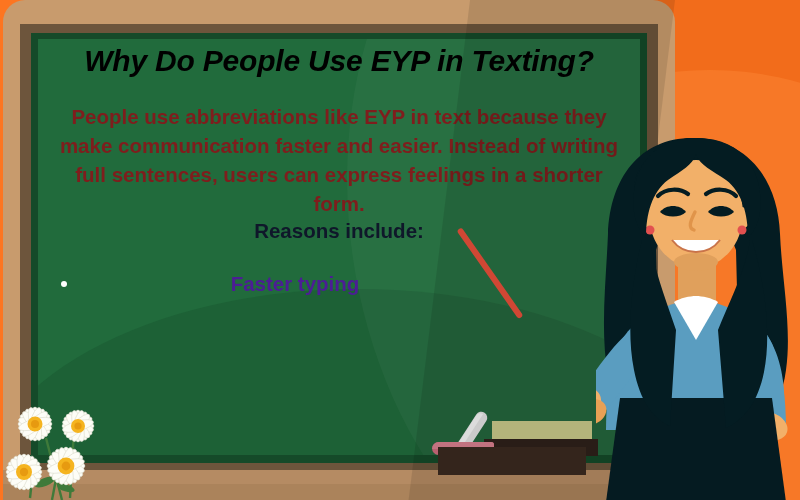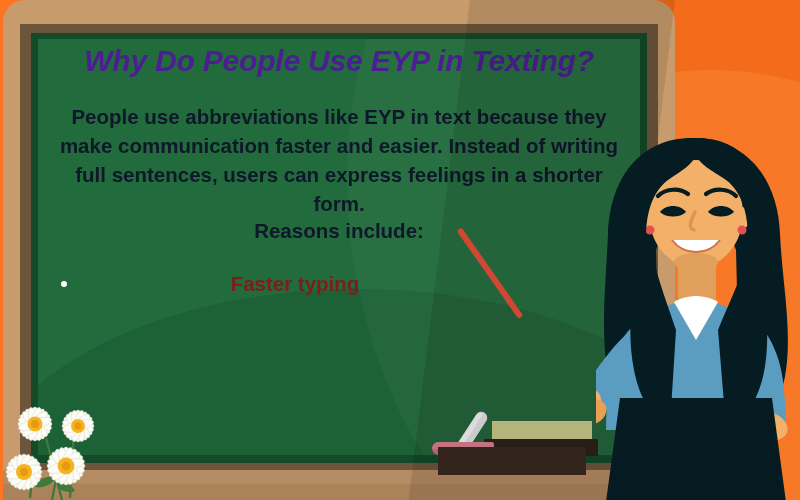--- a/index.html
+++ b/index.html
@@ -116,33 +116,33 @@
     top: 39px;
     width: 602px;
     height: 416px;
   }
   .board-title {
     position: absolute;
     left: 0;
     top: 5px;
     width: 602px;
     text-align: center;
-    color: #4c1d95;
+    color: #000000;
     font-size: 30px;
     font-weight: bold;
     font-style: italic;
     letter-spacing: -.2px;
   }
   .board-body {
     position: absolute;
     left: 10px;
     top: 63px;
     width: 582px;
     text-align: center;
-    color: #0f172a;
+    color: #7f1d1d;
     font-size: 20.5px;
     font-weight: bold;
     line-height: 29px;
   }
   .board-lead {
     position: absolute;
     left: 10px;
     top: 180px;
     width: 582px;
     text-align: center;
@@ -156,21 +156,21 @@
     top: 232px;
     width: 602px;
     margin: 0;
     padding: 0;
     list-style: none;
   }
   .board-list li {
     position: relative;
     height: 26px;
     text-align: center;
-    color: #7f1d1d;
+    color: #4c1d95;
     font-size: 20.5px;
     font-weight: bold;
     line-height: 26px;
   }
   .board-list li .bullet {
     position: absolute;
     left: 23px;
     top: 10px;
     width: 6px;
     height: 6px;

